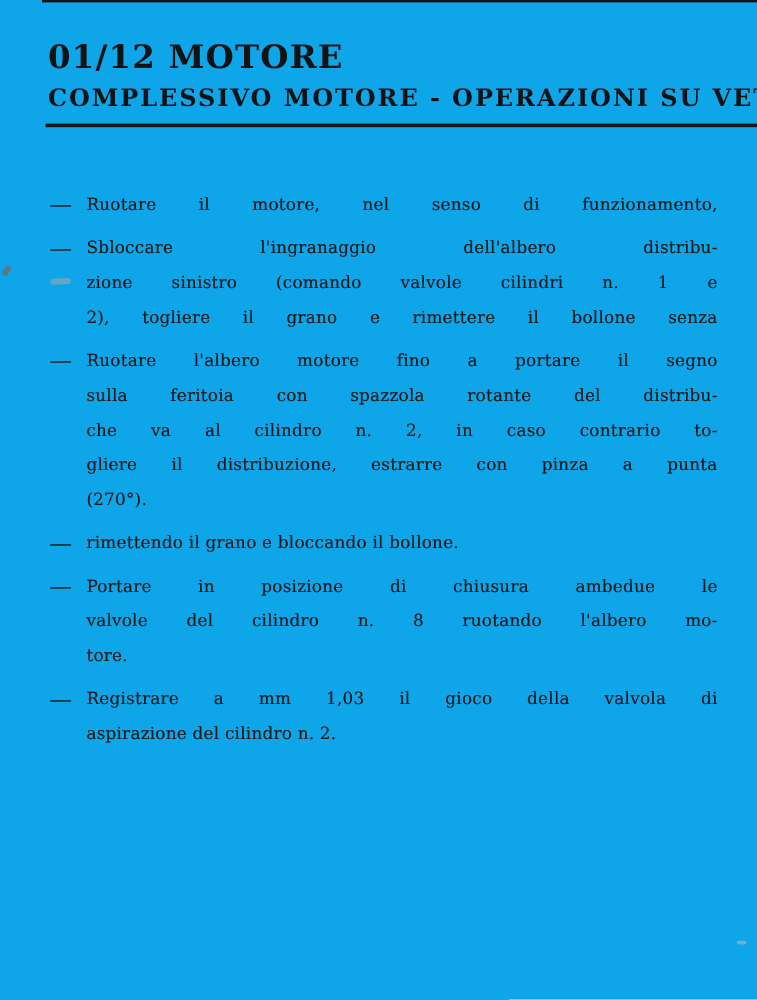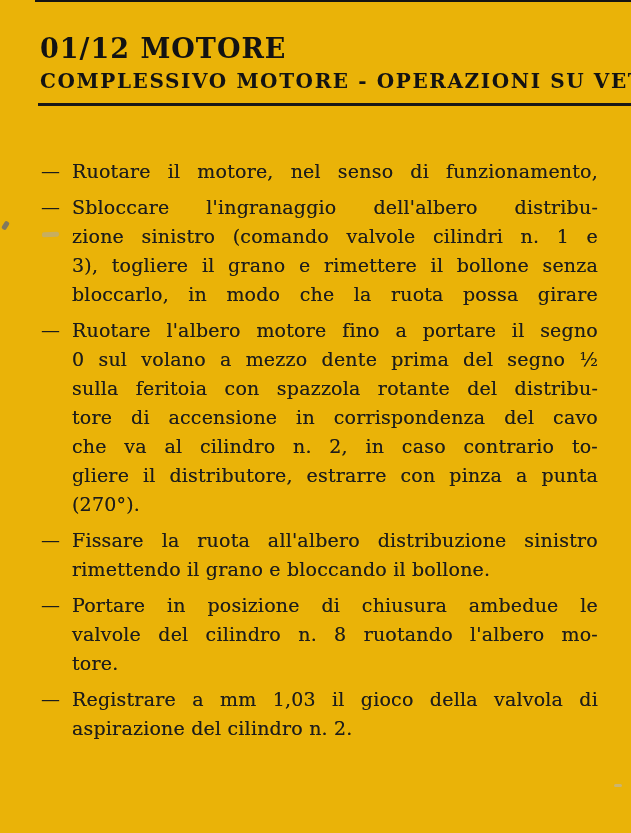--- a/index.html
+++ b/index.html
@@ -4,21 +4,21 @@
 <style>
   html, body { margin: 0; padding: 0; }
   body {
     width: 631px; height: 833px; overflow: hidden;
     background: #ffffff;
     font-family: "DejaVu Serif", serif;
   }
   .page {
     position: relative;
     width: 631px; height: 833px;
-    background: #eab308;
+    background: #0ea5e9;
     color: #1c1c1c;
   }
   
   .topline {
     position: absolute; top: 0; left: 35px; right: 0;
     height: 2px; background: #141414;
   }
   .header {
     position: absolute; left: 40px; top: 33px; width: 591px;
     color: #131313;
@@ -41,21 +41,21 @@
     position: absolute; left: 41px; top: 157px; width: 560px;
   }
   .para { display: flex; margin-bottom: 7px; }
   .dash {
     flex: none; width: 31px;
     font-size: 19px; line-height: 29px;
     letter-spacing: -1px;
   }
   .lines { flex: none; width: 526px; }
   .ln {
-    font-size: 19px; line-height: 29px;
+    font-size: 14px; line-height: 29px;
     letter-spacing: 0.2px;
     text-align: justify;
     text-align-last: justify;
     white-space: normal;
     text-shadow: 0 0 0.4px rgba(20,20,20,0.55);
   }
   .ln.last { text-align-last: left; }
   
   .speck1 {
     position: absolute; left: 3px; top: 221px;
@@ -94,42 +94,38 @@
       <div class="lines">
         <div class="ln">Ruotare il motore, nel senso di funzionamento,</div>
       </div>
     </div>
 
     <div class="para">
       <span class="dash">—</span>
       <div class="lines">
         <div class="ln">Sbloccare l'ingranaggio dell'albero distribu-</div>
         <div class="ln">zione sinistro (comando valvole cilindri n. 1 e</div>
-        <div class="ln">3), togliere il grano e rimettere il bollone senza</div>
-        <div class="ln">bloccarlo, in modo che la ruota possa girare</div>
+        <div class="ln">2), togliere il grano e rimettere il bollone senza</div>
       </div>
     </div>
 
     <div class="para">
       <span class="dash">—</span>
       <div class="lines">
         <div class="ln">Ruotare l'albero motore fino a portare il segno</div>
-        <div class="ln">0 sul volano a mezzo dente prima del segno ½</div>
         <div class="ln">sulla feritoia con spazzola rotante del distribu-</div>
-        <div class="ln">tore di accensione in corrispondenza del cavo</div>
         <div class="ln">che va al cilindro n. 2, in caso contrario to-</div>
-        <div class="ln">gliere il distributore, estrarre con pinza a punta</div>
+        <div class="ln">gliere il distribuzione, estrarre con pinza a punta</div>
         <div class="ln last">(270°).</div>
       </div>
     </div>
 
     <div class="para">
       <span class="dash">—</span>
       <div class="lines">
-        <div class="ln">Fissare la ruota all'albero distribuzione sinistro</div>
         <div class="ln last">rimettendo il grano e bloccando il bollone.</div>
       </div>
     </div>
 
     <div class="para">
       <span class="dash">—</span>
       <div class="lines">
         <div class="ln">Portare in posizione di chiusura ambedue le</div>
         <div class="ln">valvole del cilindro n. 8 ruotando l'albero mo-</div>
         <div class="ln last">tore.</div>

